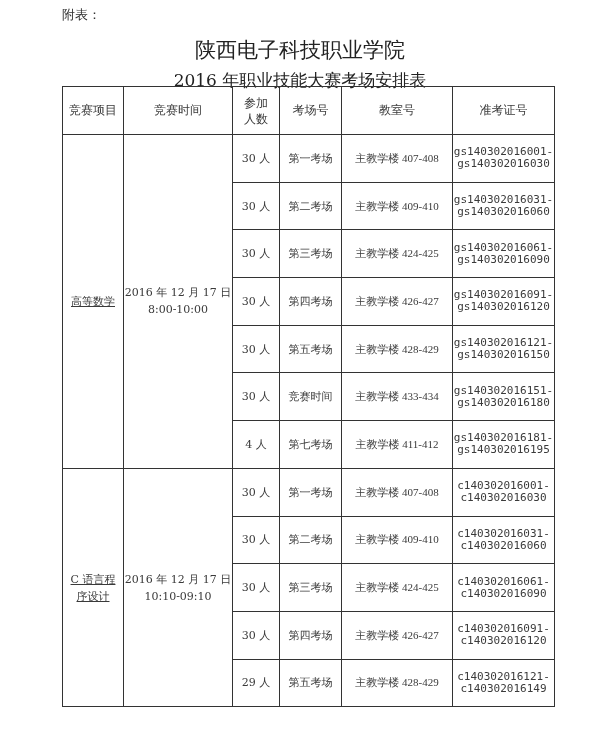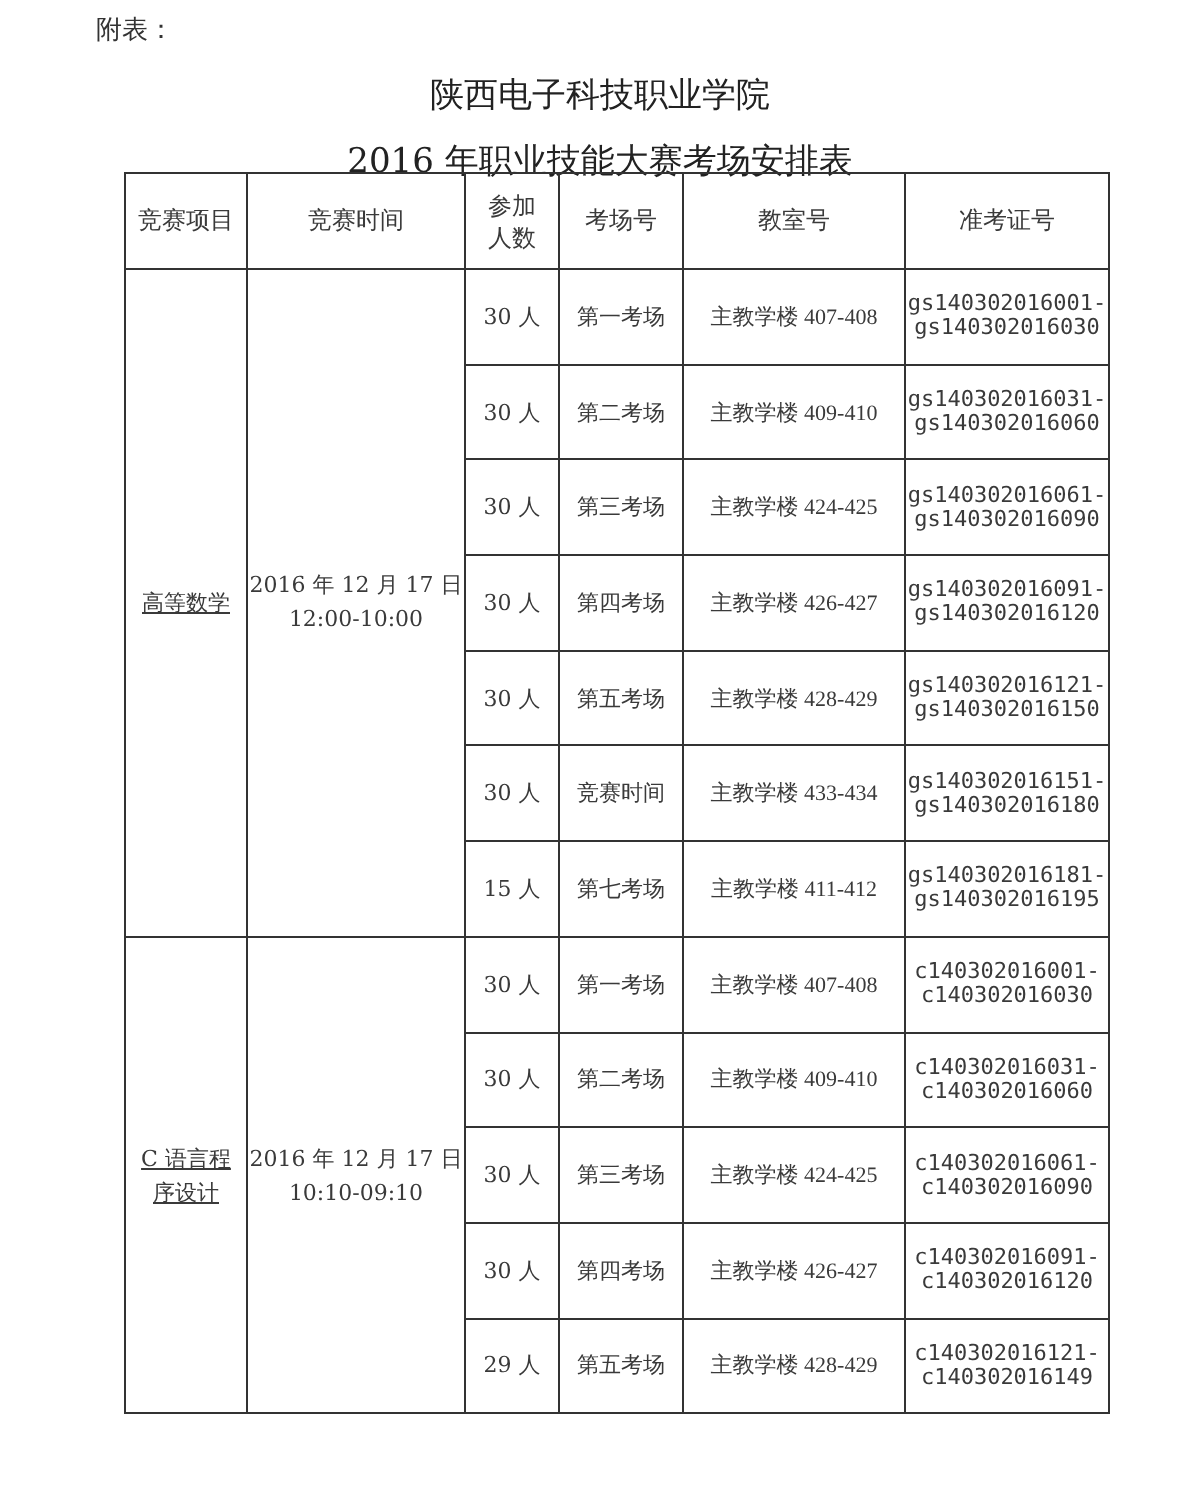--- a/index.html
+++ b/index.html
@@ -2,26 +2,26 @@
 <html><head>
   <meta charset="utf-8">
   <style>
     html, body { margin: 0; padding: 0; background: #ffffff; }
     body {
       width: 600px; height: 750px; position: relative; overflow: hidden;
       font-family: "DejaVu Serif", "Liberation Serif", serif;
       color: #2a2a2a;
     }
     .attach-label {
-      position: absolute; left: 48px; top: 6px;
+      position: absolute; left: 62px; top: 6px;
       font-size: 13px; color: #333;
     }
     .title1 {
       position: absolute; left: 0; width: 600px; top: 36px;
-      text-align: center; font-size: 17px; color: #222;
+      text-align: center; font-size: 21px; color: #222;
     }
     .title2 {
       position: absolute; left: 0; width: 600px; top: 69px;
       text-align: center; font-size: 17px; color: #222;
     }
     table.sched {
       position: absolute; left: 62px; top: 86px;
       border-collapse: collapse;
       table-layout: fixed;
       width: 492px;
@@ -64,21 +64,21 @@
       <th>竞赛时间</th>
       <th class="hdr-two"><span>参加</span><br><span>人数</span></th>
       <th>考场号</th>
       <th>教室号</th>
       <th>准考证号</th>
     </tr>
   </thead>
   <tbody id="tbody">
       <tr>
         <td class="subj" rowspan="7"><span>高等数学</span></td>
-        <td class="time" rowspan="7"><span>2016 年 12 月 17 日</span><br><span>12:00-10:00</span></td>
+        <td class="time" rowspan="7"><span>2016 年 12 月 17 日</span><br><span>8:00-10:00</span></td>
         <td class="cnt">30 人</td>
         <td class="room">第一考场</td>
         <td class="room">主教学楼 407-408</td>
         <td class="ticket"><span>gs140302016001-</span><br><span>gs140302016030</span></td>
       </tr>
       <tr>
         <td class="cnt">30 人</td>
         <td class="room">第二考场</td>
         <td class="room">主教学楼 409-410</td>
         <td class="ticket"><span>gs140302016031-</span><br><span>gs140302016060</span></td>
@@ -101,21 +101,21 @@
         <td class="room">主教学楼 428-429</td>
         <td class="ticket"><span>gs140302016121-</span><br><span>gs140302016150</span></td>
       </tr>
       <tr>
         <td class="cnt">30 人</td>
         <td class="room">竞赛时间</td>
         <td class="room">主教学楼 433-434</td>
         <td class="ticket"><span>gs140302016151-</span><br><span>gs140302016180</span></td>
       </tr>
       <tr>
-        <td class="cnt">15 人</td>
+        <td class="cnt">4 人</td>
         <td class="room">第七考场</td>
         <td class="room">主教学楼 411-412</td>
         <td class="ticket"><span>gs140302016181-</span><br><span>gs140302016195</span></td>
       </tr>
       <tr>
         <td class="subj" rowspan="5"><span>C 语言程</span><br><span>序设计</span></td>
         <td class="time" rowspan="5"><span>2016 年 12 月 17 日</span><br><span>10:10-09:10</span></td>
         <td class="cnt">30 人</td>
         <td class="room">第一考场</td>
         <td class="room">主教学楼 407-408</td>

